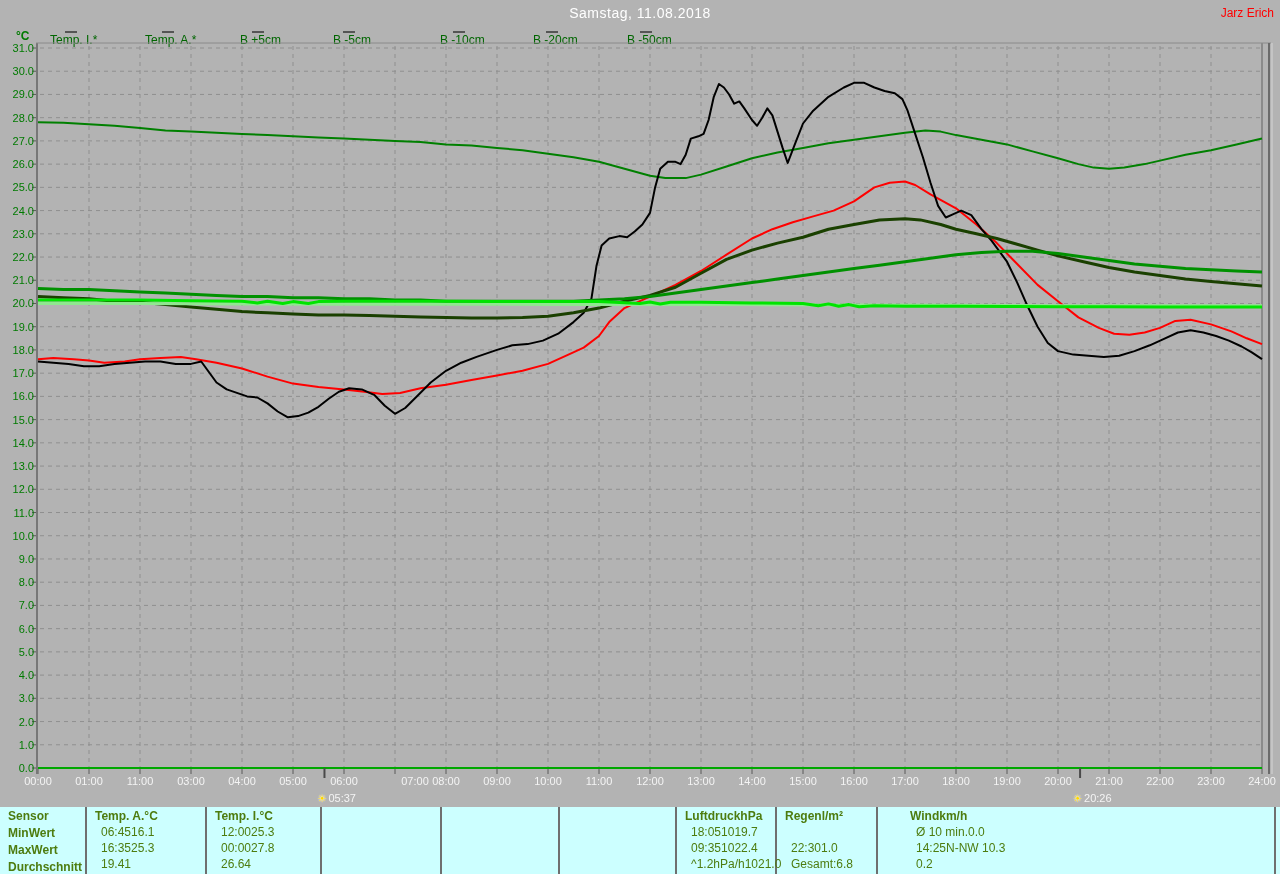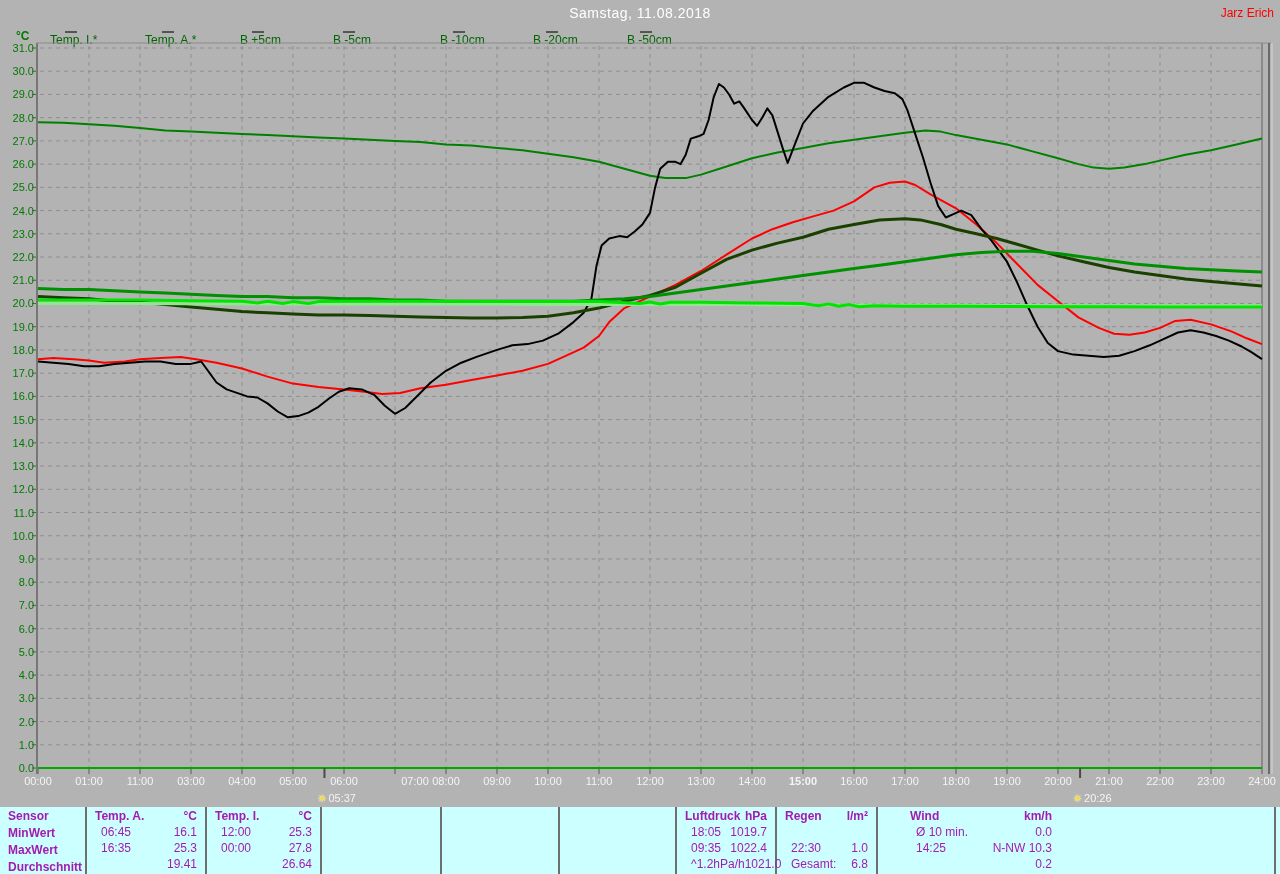--- a/index.html
+++ b/index.html
@@ -19,25 +19,25 @@
   
   #plot-svg{position:absolute;top:0;left:0;}
   .y-tick-label{position:absolute;width:32px;text-align:right;color:#007a00;font-size:11px;line-height:12px;}
   .x-tick-label{position:absolute;width:44px;text-align:center;color:#f4f4f4;font-size:11px;line-height:12px;}
   .sun-marker{position:absolute;top:791px;height:14px;display:flex;align-items:center;
               color:#f4f4f4;font-size:11px;white-space:nowrap;}
   .sun-icon{font-size:10px;color:#ffd800;margin-right:2px;
             text-shadow:0 0 1px #ffffff, 0 0 2px #ffffff;}
   
   #stats{position:absolute;left:0;top:807px;width:1280px;height:67px;background:#ccffff;
-         display:flex;font-size:12px;color:#a21caf;}
+         display:flex;font-size:12px;color:#4d7c0f;}
   .t-col{box-sizing:border-box;border-right:2px solid #6f6f6f;height:100%;}
   .t-col.last{border-right:2px solid #6f6f6f;}
   .t-col.tail{border-right:none;}
-  .t-row{height:16px;line-height:16px;display:flex;justify-content:space-between;
+  .t-row{height:16px;line-height:16px;display:flex;
          padding:0 8px 0 8px;white-space:nowrap;}
   .t-row.hdr{font-weight:bold;padding-top:1px;}
   .t-row .lft{text-align:left;padding-left:6px;}
   .t-row.hdr .lft{padding-left:0;}
   .t-row .rgt{text-align:right;}
   .lbl-col .t-row{font-weight:bold;justify-content:flex-start;}
   .wind-inner{width:158px;padding-left:24px;}
 </style>
 </head>
 <body>
@@ -250,21 +250,21 @@
       <span class="x-tick-label" style="left: 271px; top: 775px;">05:00</span>
       <span class="x-tick-label" style="left: 322px; top: 775px;">06:00</span>
       <span class="x-tick-label" style="left: 393px; top: 775px;">07:00</span>
       <span class="x-tick-label" style="left: 424px; top: 775px;">08:00</span>
       <span class="x-tick-label" style="left: 475px; top: 775px;">09:00</span>
       <span class="x-tick-label" style="left: 526px; top: 775px;">10:00</span>
       <span class="x-tick-label" style="left: 577px; top: 775px;">11:00</span>
       <span class="x-tick-label" style="left: 628px; top: 775px;">12:00</span>
       <span class="x-tick-label" style="left: 679px; top: 775px; text-align: center;">13:00</span>
       <span class="x-tick-label" style="left: 730px; top: 775px;">14:00</span>
-      <span class="x-tick-label" style="left: 781px; top: 775px; font-weight: bold;">15:00</span>
+      <span class="x-tick-label" style="left: 781px; top: 775px;">15:00</span>
       <span class="x-tick-label" style="left: 832px; top: 775px;">16:00</span>
       <span class="x-tick-label" style="left: 883px; top: 775px;">17:00</span>
       <span class="x-tick-label" style="left: 934px; top: 775px;">18:00</span>
       <span class="x-tick-label" style="left: 985px; top: 775px;">19:00</span>
       <span class="x-tick-label" style="left: 1036px; top: 775px;">20:00</span>
       <span class="x-tick-label" style="left: 1087px; top: 775px;">21:00</span>
       <span class="x-tick-label" style="left: 1138px; top: 775px;">22:00</span>
       <span class="x-tick-label" style="left: 1189px; top: 775px;">23:00</span>
       <span class="x-tick-label" style="left: 1240px; top: 775px;">24:00</span>
     </div>

